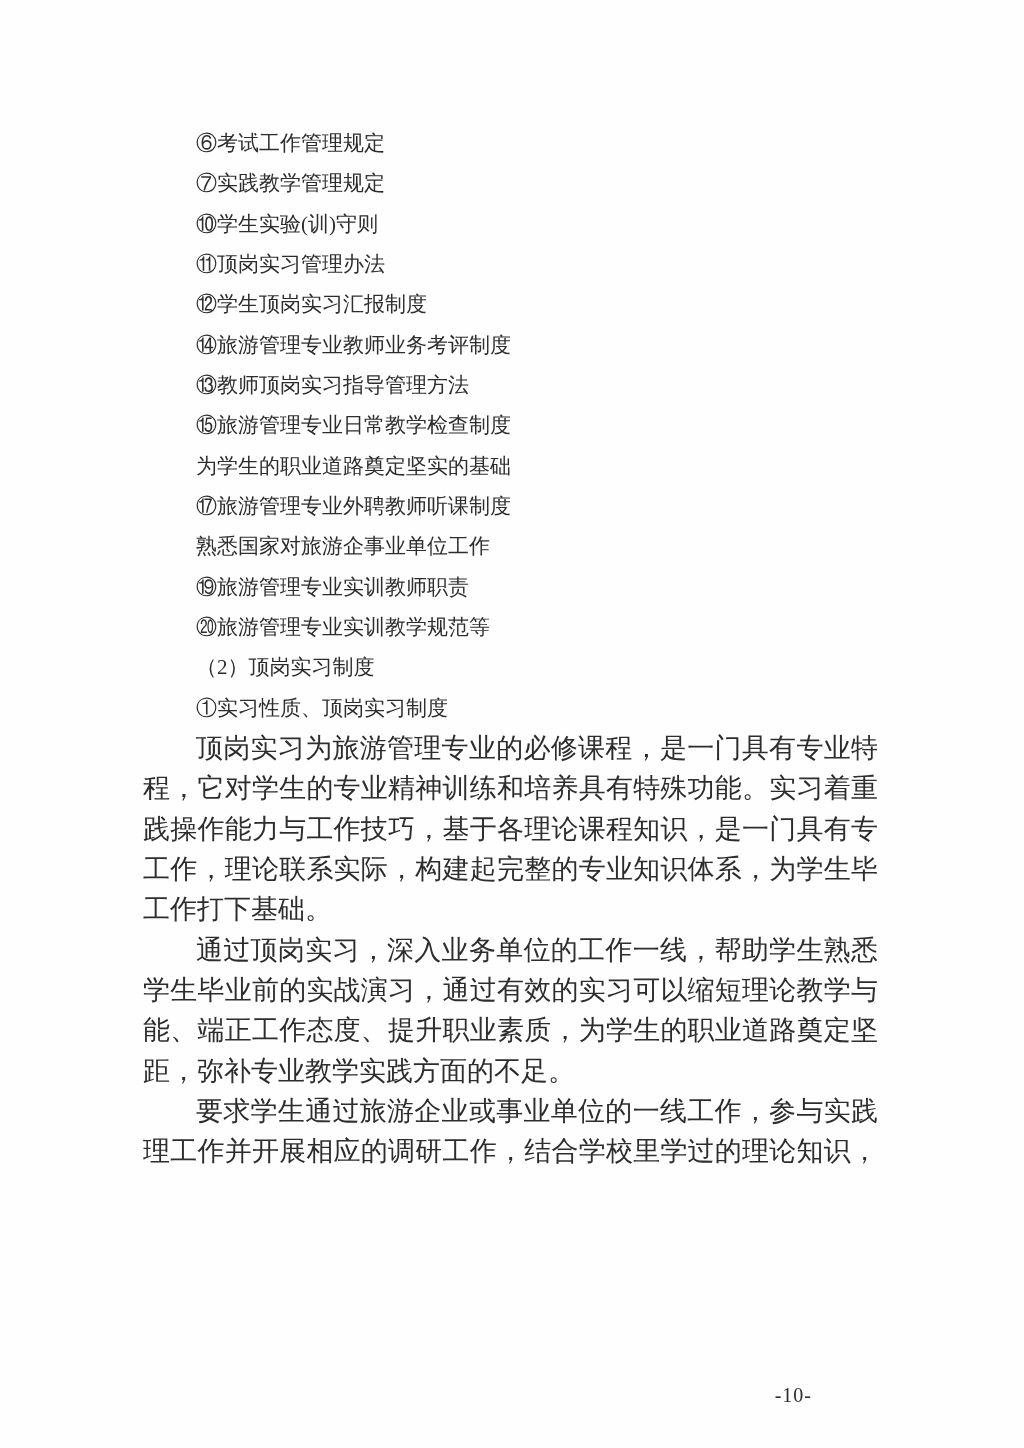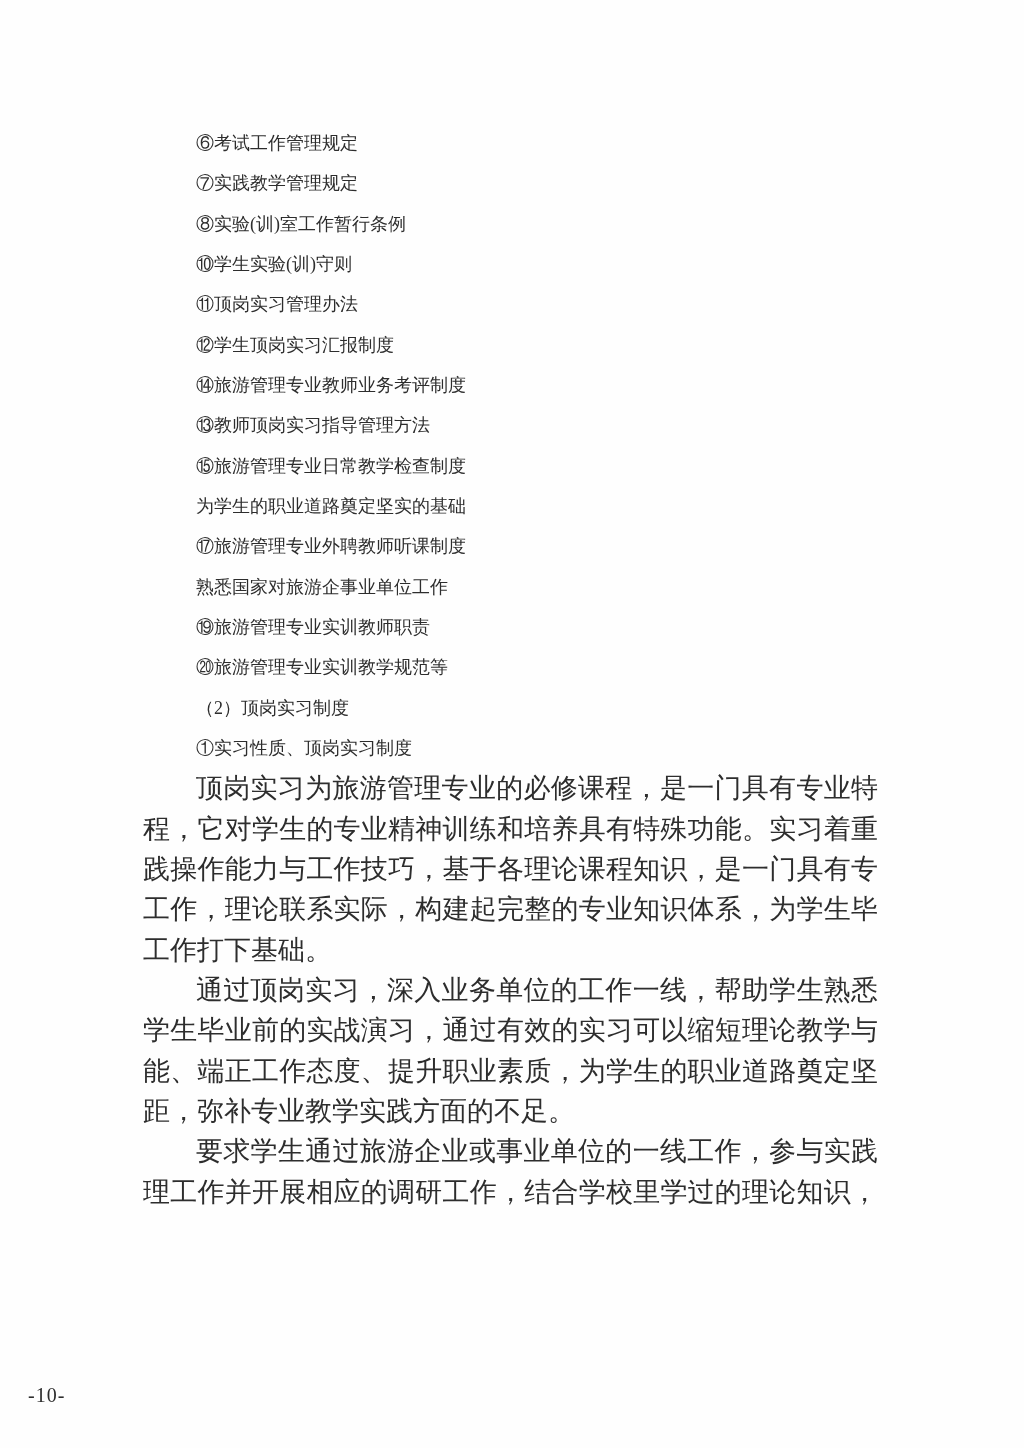--- a/index.html
+++ b/index.html
@@ -18,21 +18,21 @@
   }
   .content {
     position: absolute;
     left: 143px;
     top: 123px;
     width: 735px;
   }
   .line {
     height: 40.33px;
     line-height: 40.33px;
-    font-size: 18px;
+    font-size: 21px;
     overflow: hidden;
   }
   .indent {
     padding-left: 53px;
   }
   .pline {
     font-size: 27px;
     text-align: justify;
     text-align-last: justify;
     text-justify: inter-character;
@@ -40,36 +40,34 @@
   .pline.plast {
     text-align-last: left;
   }
   .footer {
     position: absolute;
     top: 1382px;
     left: 0;
     width: 812px;
     height: 26px;
     line-height: 26px;
-    text-align: left;
+    text-align: right;
     font-size: 20px;
     color: #2d2d2d;
     letter-spacing: 1px;
-    padding-left: 28px;
   }
 </style>
 </head>
 <body>
 
 <div class="page">
   <div class="content">
     <div id="regulation-list">
         <div class="line indent">⑥考试工作管理规定</div>
         <div class="line indent">⑦实践教学管理规定</div>
-        <div class="line indent">⑧实验(训)室工作暂行条例</div>
         <div class="line indent">⑩学生实验(训)守则</div>
         <div class="line indent">⑪顶岗实习管理办法</div>
         <div class="line indent">⑫学生顶岗实习汇报制度</div>
         <div class="line indent">⑭旅游管理专业教师业务考评制度</div>
         <div class="line indent">⑬教师顶岗实习指导管理方法</div>
         <div class="line indent">⑮旅游管理专业日常教学检查制度</div>
         <div class="line indent">为学生的职业道路奠定坚实的基础</div>
         <div class="line indent">⑰旅游管理专业外聘教师听课制度</div>
         <div class="line indent">熟悉国家对旅游企事业单位工作</div>
         <div class="line indent">⑲旅游管理专业实训教师职责</div>

